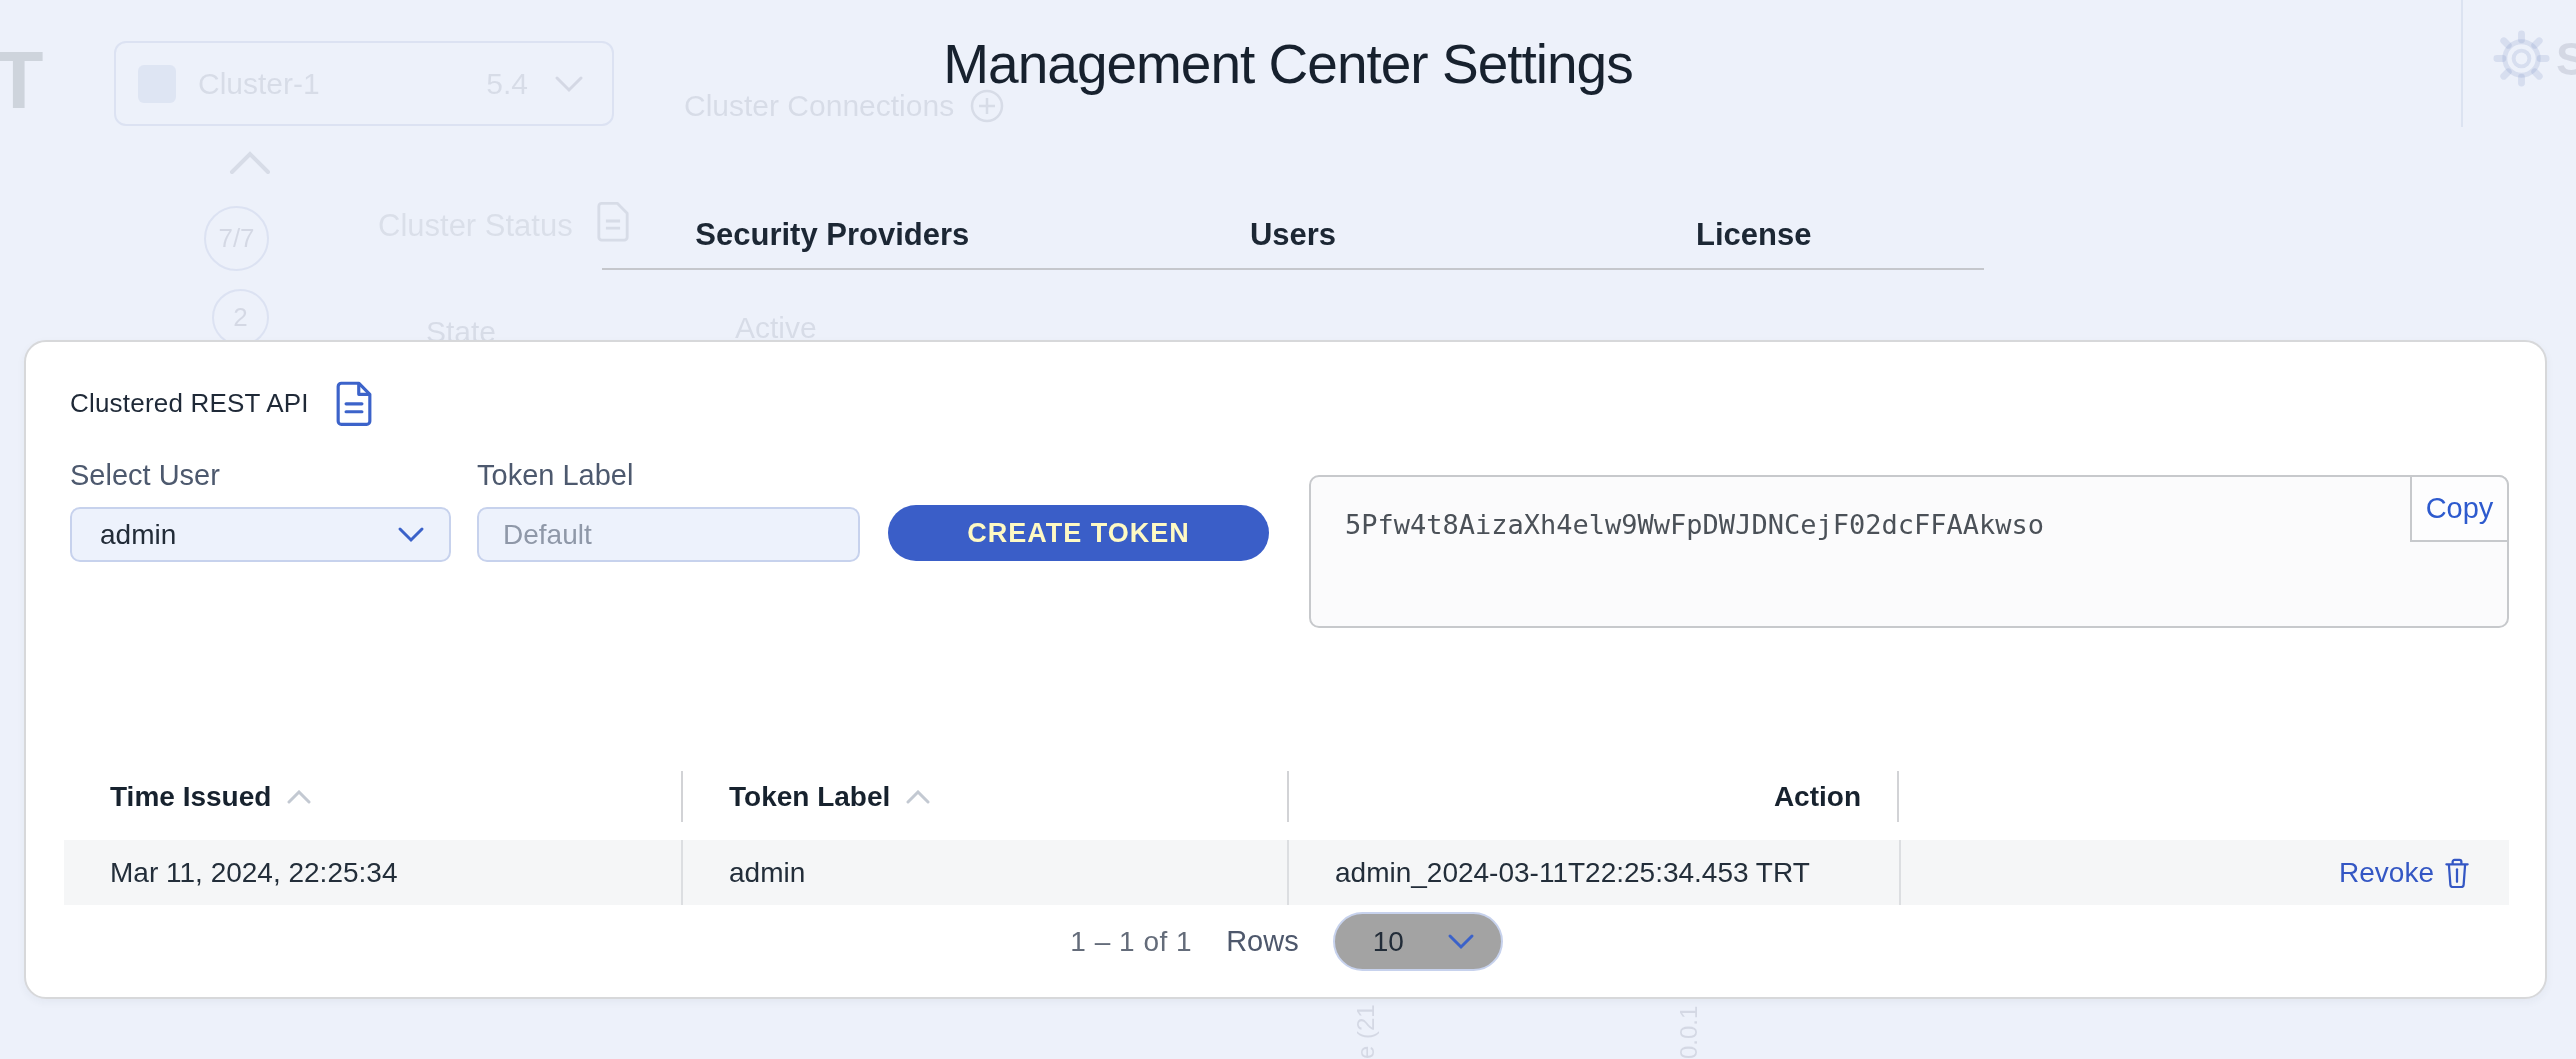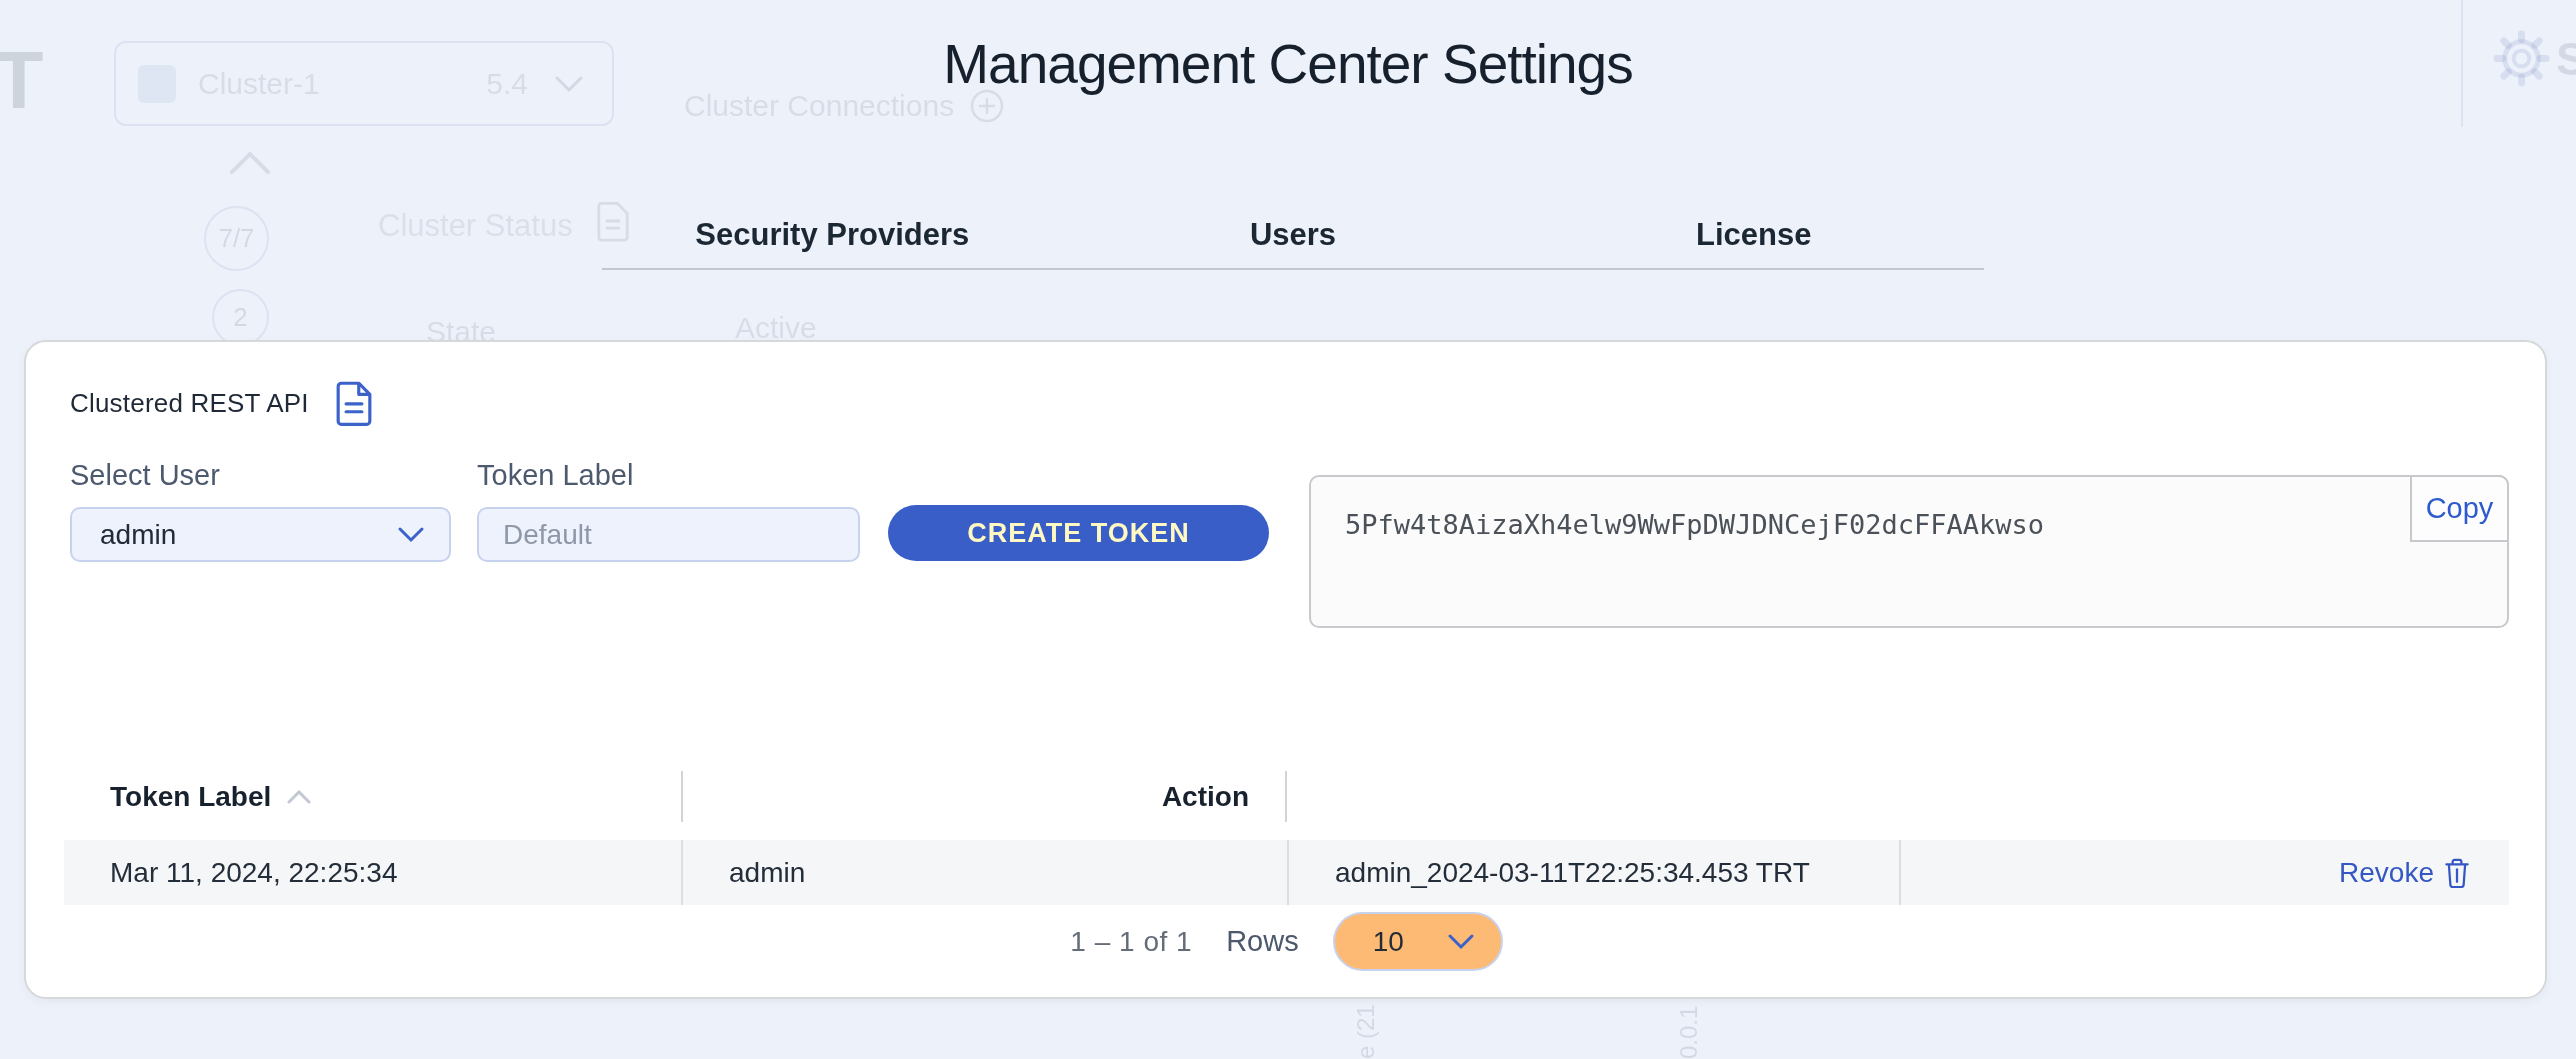--- a/index.html
+++ b/index.html
@@ -84,21 +84,21 @@
   .trow{ margin-top:18px; height:65px; background:#f5f6f7; }
   .td{ display:flex; align-items:center; padding-left:46px; font-size:28px; color:#232e3a; }
   .td + .td{ border-left:2px solid #dcdee1; }
   .td-action{ justify-content:flex-end; padding-right:40px; gap:10px; }
   .revoke{ color:#3457c4; text-decoration:none; cursor:pointer; font-size:28px; }
 
   .pagination{ position:absolute; left:38px; top:567px; width:2445px; height:65px;
     display:flex; align-items:center; justify-content:center; gap:34px; }
   .range{ font-size:28px; color:#646c7a; letter-spacing:0.5px; }
   .rows-label{ font-size:29px; color:#4e586c; }
-  .rows-select{ width:170px; height:59px; border:2px solid #c7d2ed; border-radius:30px; background:#fdba74;
+  .rows-select{ width:170px; height:59px; border:2px solid #c7d2ed; border-radius:30px; background:#a3a3a3;
     display:flex; align-items:center; padding:0 26px 0 38px; cursor:pointer; }
   .rows-select .sel-value{ font-size:28px; color:#222c38; }
   .rows-select svg{ margin-left:auto; }
 </style>
 </head>
 <body>
 
 <div class="stage">
 
   <div class="bd bd-logo">T</div>
@@ -186,20 +186,26 @@
 
     <div class="token-area">
       <div class="token-box">
         <code class="token-value">5Pfw4t8AizaXh4elw9WwFpDWJDNCejF02dcFFAAkwso</code>
         <button class="copy-btn">Copy</button>
       </div>
     </div>
 
     <div class="table">
       <div class="thead">
+        <div class="th">
+          <span>Time Issued</span>
+          <svg width="24" height="14" viewBox="0 0 24 14">
+            <path d="M2 12 L12 2 L22 12" stroke="#c3c9d2" stroke-width="3" fill="none" stroke-linecap="round"></path>
+          </svg>
+        </div>
         <div class="th">
           <span>Token Label</span>
           <svg width="24" height="14" viewBox="0 0 24 14">
             <path d="M2 12 L12 2 L22 12" stroke="#c3c9d2" stroke-width="3" fill="none" stroke-linecap="round"></path>
           </svg>
         </div>
         <div class="th th-action">
           <span>Action</span>
         </div>
       </div>

